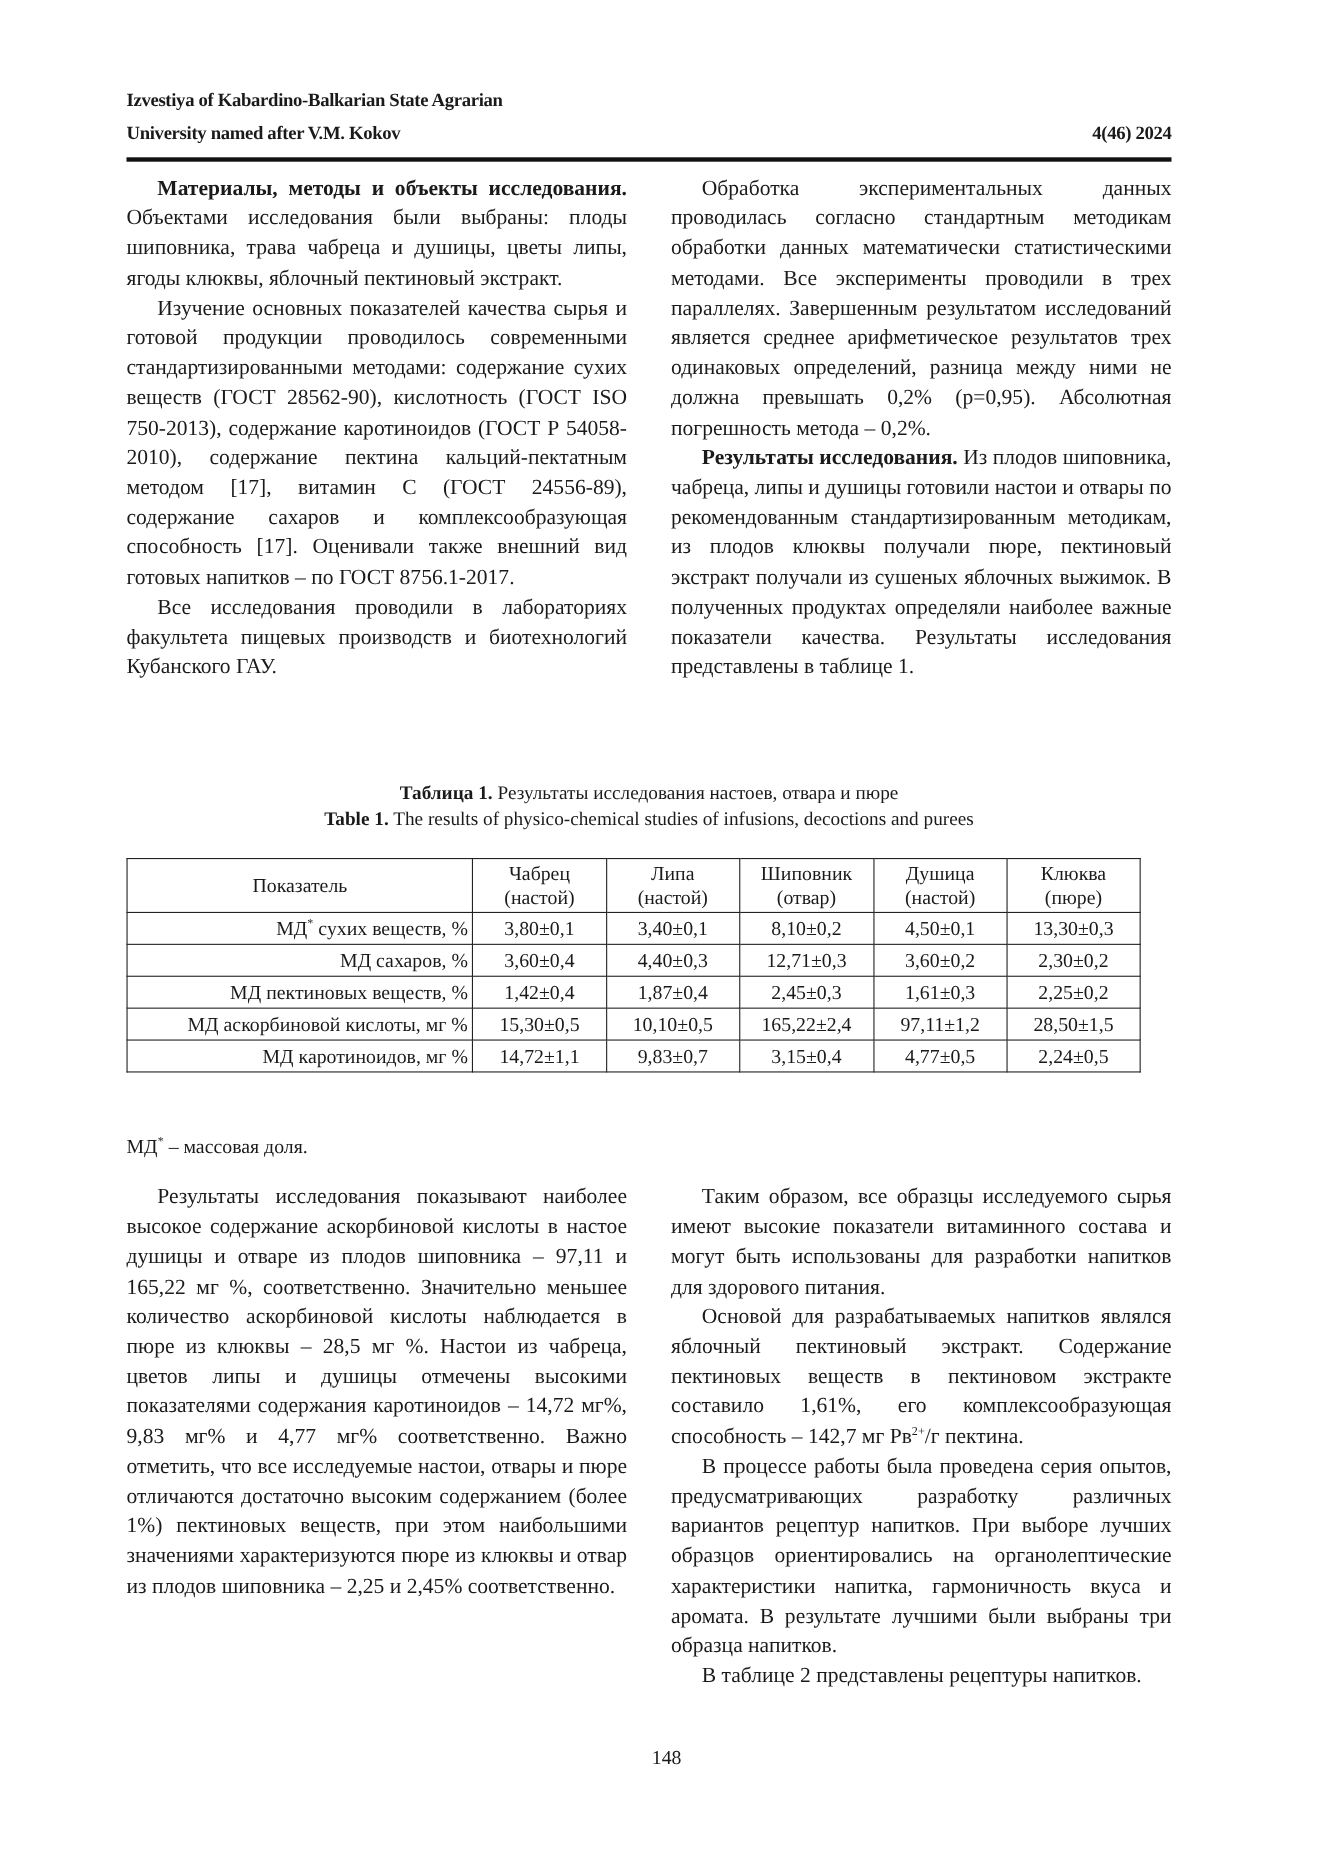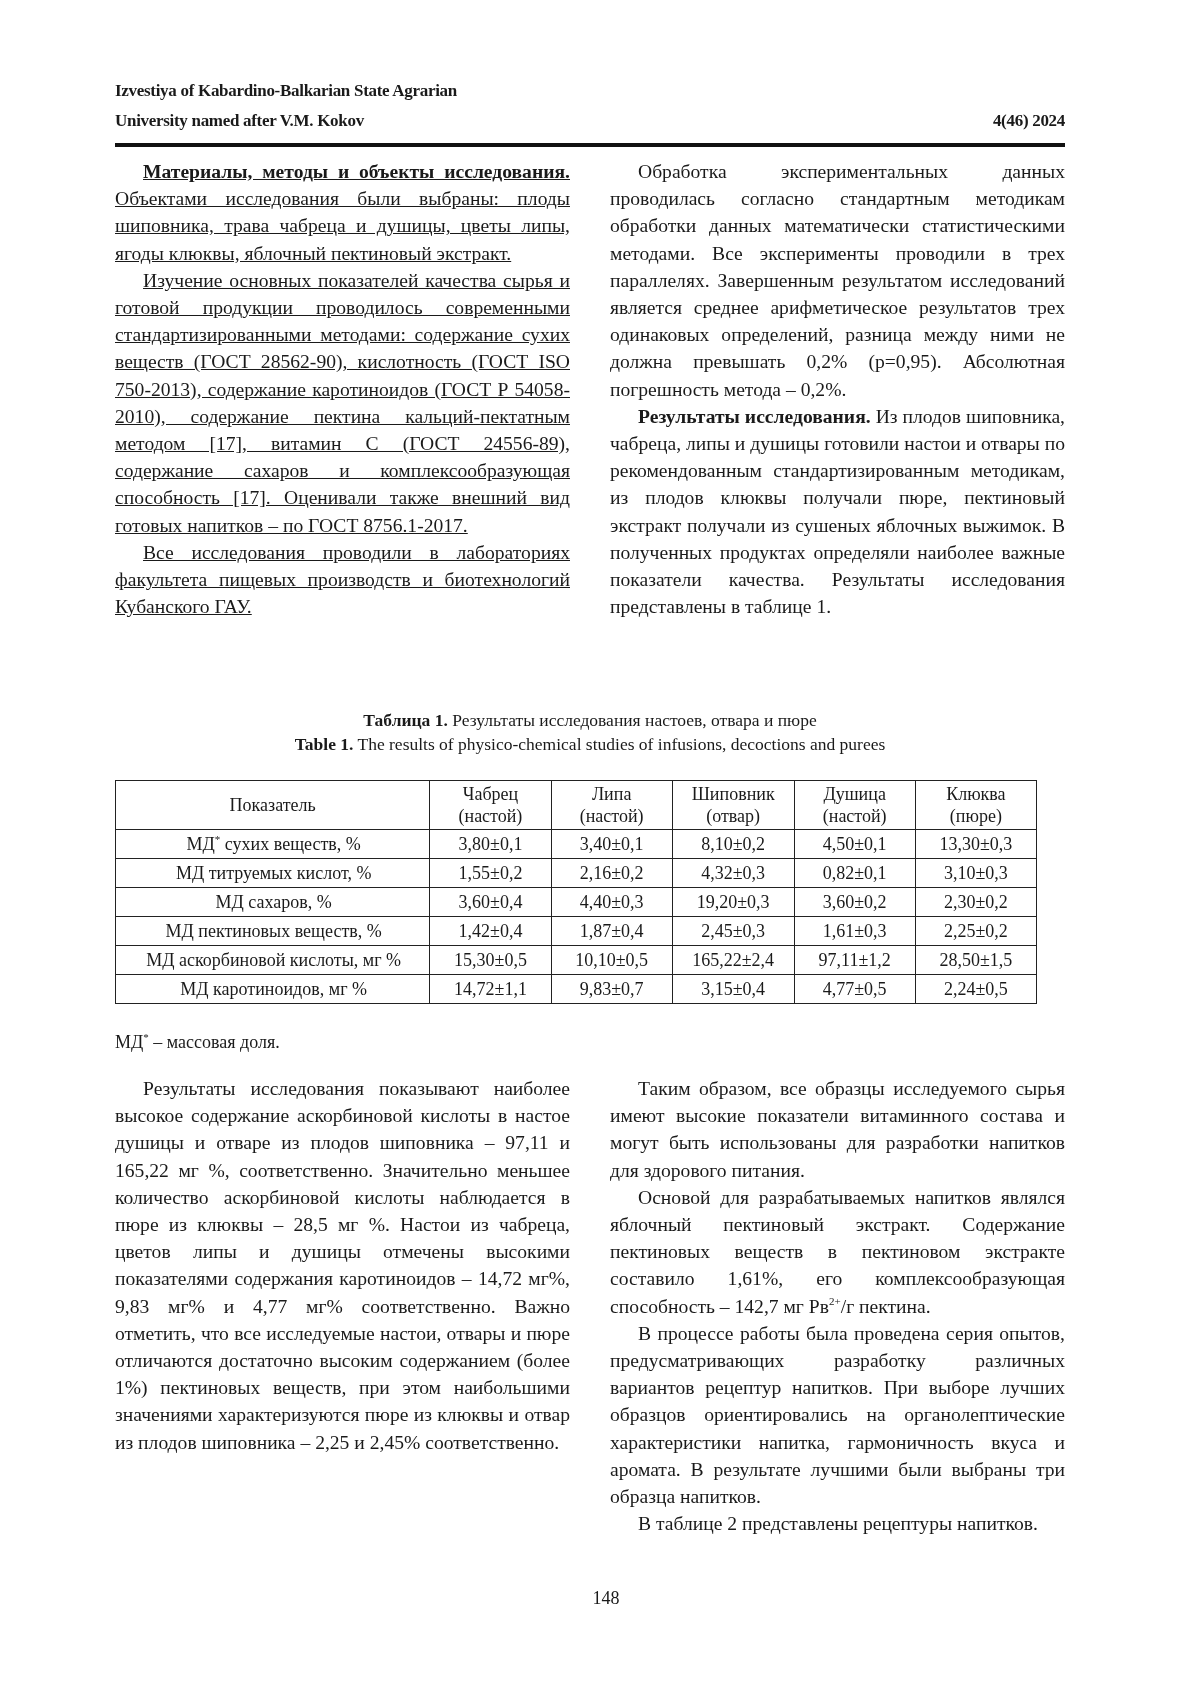--- a/index.html
+++ b/index.html
@@ -16,41 +16,41 @@
   .col p { margin: 0; text-indent: 28px; }
   .col b { font-weight: bold; }
 
   .caption { position: absolute; left: 0; width: 950px; text-align: center; font-size: 17.5px; line-height: 24px; }
   .caption b { font-weight: bold; }
 
   table.results { position: absolute; left: 0; top: 780px; width: 922px; border-collapse: collapse; font-size: 18px; line-height: 22px; }
   table.results th, table.results td { border: 1.5px solid #222; padding: 0 4px; font-weight: normal; }
   table.results th { text-align: center; height: 48px; }
   table.results td { height: 28px; text-align: center; }
-  table.results td.ind { text-align: center; padding-left: 6px; }
+  table.results td.ind { text-align: right; padding-left: 6px; }
   table.results col.c0 { width: 328px; }
   table.results col.cn { width: 124px; }
   sup { font-size: 11px; vertical-align: super; line-height: 0; }
 
   .footnote { position: absolute; left: 0; top: 1030px; font-size: 18px; line-height: 24px; }
   .page-num { position: absolute; left: 16px; top: 1588px; width: 950px; text-align: center; font-size: 18px; }
 </style>
 </head>
 <body>
 
 <div class="page">
 
   <div class="header">
     <div>Izvestiya of Kabardino-Balkarian State Agrarian</div>
     <div>University named after V.M. Kokov</div>
     <div class="issue">4(46) 2024</div>
   </div>
   <div class="header-rule"></div>
 
-  <div class="col left" style="top:158px;text-decoration:underline;">
+  <div class="col left" style="top:158px;">
     <p><b>Материалы, методы и объекты исследования.</b><span> Объектами исследования были выбраны: плоды шиповника, трава чабреца и душицы, цветы липы, ягоды клюквы, яблочный пектиновый экстракт.</span></p>
     <p>Изучение основных показателей качества сырья и готовой продукции проводилось современными стандартизированными методами: содержание сухих веществ (ГОСТ 28562-90), кислотность (ГОСТ ISO 750-2013), содержание каротиноидов (ГОСТ Р 54058-2010), содержание пектина кальций-пектатным методом [17], витамин С (ГОСТ 24556-89), содержание сахаров и комплексообразующая способность [17]. Оценивали также внешний вид готовых напитков – по ГОСТ 8756.1-2017.</p>
     <p>Все исследования проводили в лабораториях факультета пищевых производств и биотехнологий Кубанского ГАУ.</p>
   </div>
 
   <div class="col right" style="top:158px;">
     <p>Обработка экспериментальных данных проводилась согласно стандартным методикам обработки данных математически статистическими методами. Все эксперименты проводили в трех параллелях. Завершенным результатом исследований является среднее арифметическое результатов трех одинаковых определений, разница между ними не должна превышать 0,2% (р=0,95). Абсолютная погрешность метода – 0,2%.</p>
     <p><b>Результаты исследования.</b><span> Из плодов шиповника, чабреца, липы и душицы готовили настои и отвары по рекомендованным стандартизированным методикам, из плодов клюквы получали пюре, пектиновый экстракт получали из сушеных яблочных выжимок. В полученных продуктах определяли наиболее важные показатели качества. Результаты исследования представлены в таблице 1.</span></p>
   </div>
 
@@ -79,32 +79,24 @@
     <tbody id="table-body">
         <tr>
           <td class="ind"><span>МД</span><sup>*</sup><span> сухих веществ, %</span></td>
           <td>3,80±0,1</td>
           <td>3,40±0,1</td>
           <td>8,10±0,2</td>
           <td>4,50±0,1</td>
           <td>13,30±0,3</td>
         </tr>
         <tr>
-          <td class="ind"><span>МД титруемых кислот, %</span><span></span></td>
-          <td>1,55±0,2</td>
-          <td>2,16±0,2</td>
-          <td>4,32±0,3</td>
-          <td>0,82±0,1</td>
-          <td>3,10±0,3</td>
-        </tr>
-        <tr>
           <td class="ind"><span>МД сахаров, %</span><span></span></td>
           <td>3,60±0,4</td>
           <td>4,40±0,3</td>
-          <td>19,20±0,3</td>
+          <td>12,71±0,3</td>
           <td>3,60±0,2</td>
           <td>2,30±0,2</td>
         </tr>
         <tr>
           <td class="ind"><span>МД пектиновых веществ, %</span><span></span></td>
           <td>1,42±0,4</td>
           <td>1,87±0,4</td>
           <td>2,45±0,3</td>
           <td>1,61±0,3</td>
           <td>2,25±0,2</td>

